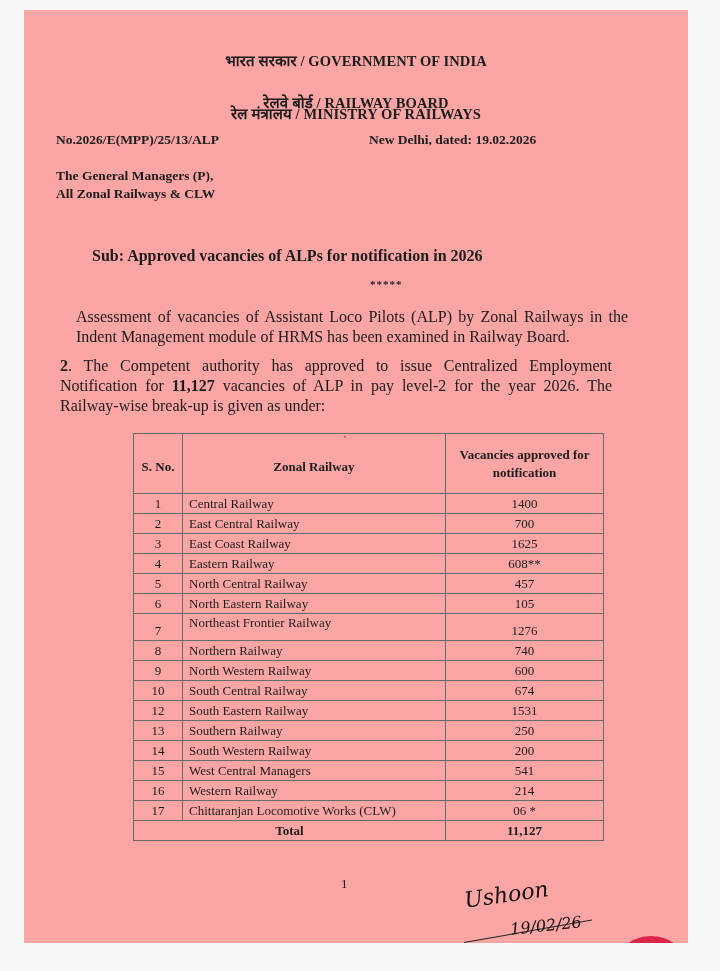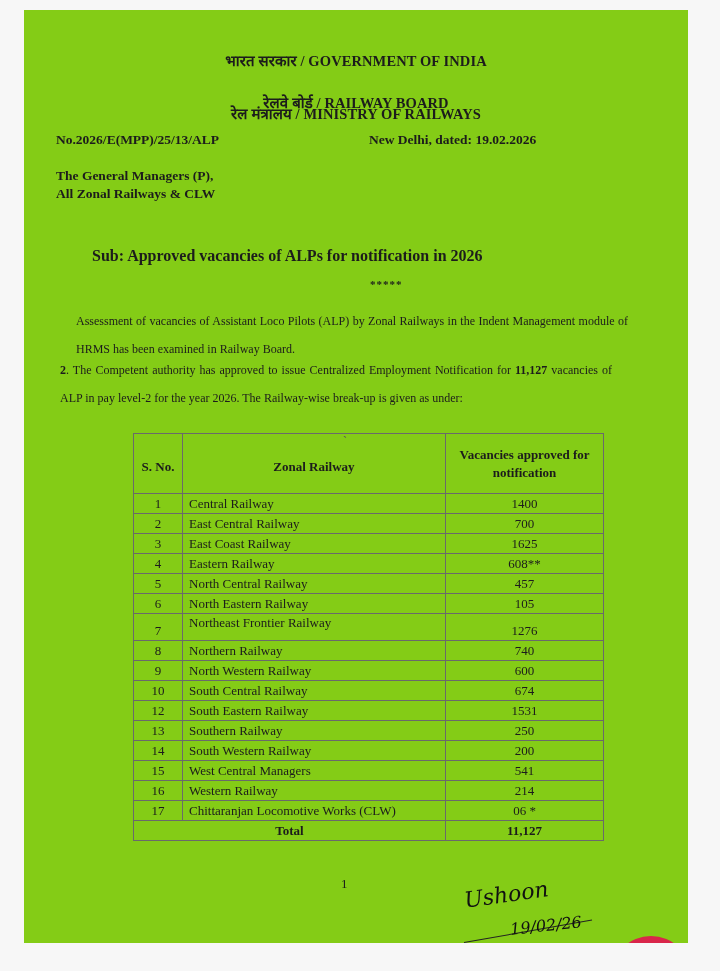--- a/index.html
+++ b/index.html
@@ -6,33 +6,33 @@
   body {
     width: 720px; height: 971px; overflow: hidden;
     background: #f7f7f7;
     font-family: "Liberation Serif", "DejaVu Serif", serif;
     color: #1c1c1c;
     position: relative;
   }
   .page {
     position: absolute; left: 24px; top: 10px;
     width: 664px; height: 933px;
-    background: #84cc16;
+    background: #fca5a5;
     overflow: hidden;
   }
   .abs { position: absolute; }
   .hdr {
     left: 0; width: 664px; text-align: center;
     font-weight: bold; font-size: 14.5px; letter-spacing: 0.1px;
   }
   .hdr .hi { font-size: 15px; }
   .b { font-weight: bold; }
   .meta { font-size: 13.5px; font-weight: bold; }
   .subject { font-size: 16px; font-weight: bold; }
-  .para { font-size: 12px; line-height: 28px; text-align: justify; text-align-last: left; }
+  .para { font-size: 16px; line-height: 20px; text-align: justify; text-align-last: left; }
   .para .num { font-weight: bold; }
   .stars { font-size: 11px; font-weight: bold; letter-spacing: 1px; }
 
   table.vac {
     position: absolute; left: 109px; top: 423px;
     width: 471px; border-collapse: collapse;
     font-size: 13px;
   }
   table.vac td, table.vac th {
     border: 1px solid #6a6a6a; padding: 0 6px; height: 19px; line-height: 18px;

